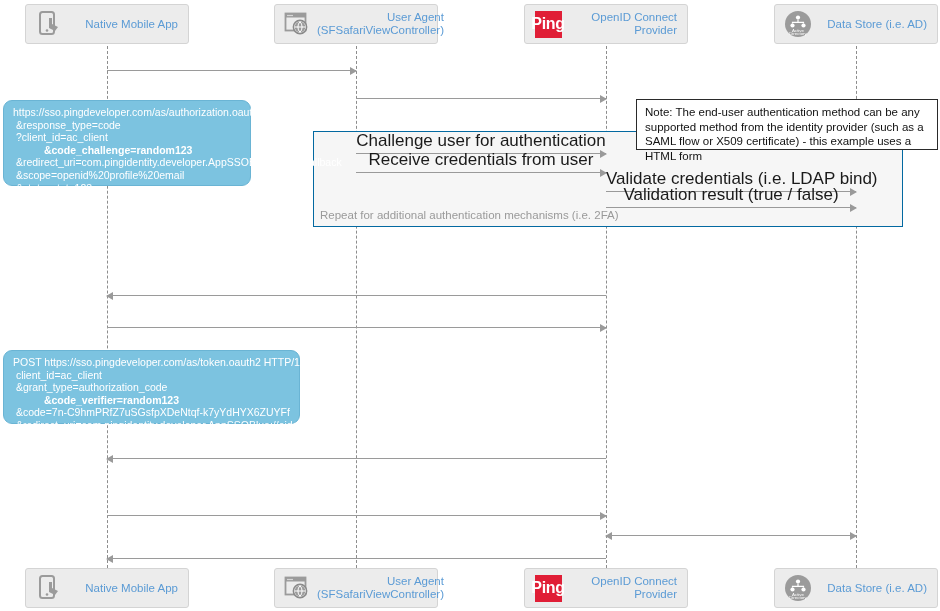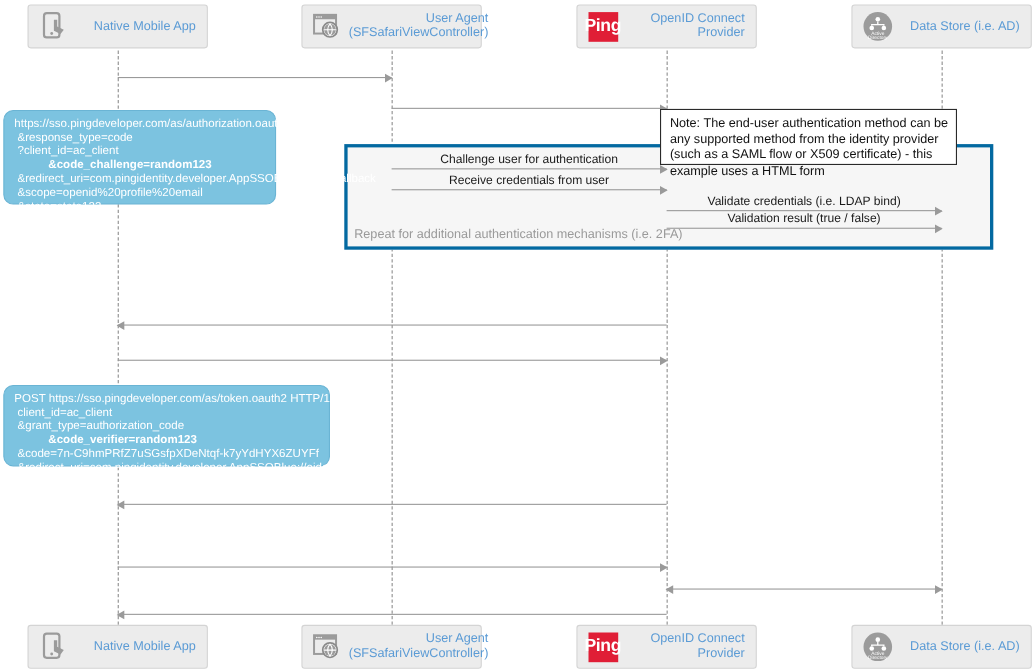--- a/index.html
+++ b/index.html
@@ -92,31 +92,31 @@
   }
   .arrowhead.left {
     left: -1px;
     border-right: 7px solid #9a9a9a;
   }
   .msg-label {
     position: absolute;
     bottom: 3px;
     width: 100%;
     text-align: center;
-    font-size: 11px;
+    font-size: 17px;
     color: #1a1a1a;
     white-space: nowrap;
   }
 
   
   .fragment {
     position: absolute;
     box-sizing: border-box;
     background: #f6f6f6;
-    border: 3px solid #0369a1;
+    border: 1px solid #0369a1;
   }
   .fragment-footer {
     position: absolute;
     left: 6px;
     bottom: 5px;
     font-size: 11.5px;
     color: #9a9a9a;
     white-space: nowrap;
   }
 
@@ -290,21 +290,21 @@
     <div class="msg" style="left: 107px; top: 515px; width: 499px;">
       <span class="arrowhead right"></span>
     </div>
     <div class="msg" style="left: 606px; top: 535px; width: 250px;">
       <span class="arrowhead left"></span>
       <span class="arrowhead right"></span>
     </div>
     <div class="msg" style="left: 107px; top: 558px; width: 499px;">
       <span class="arrowhead left"></span>
     </div>
-    <div class="note" style="left: 600px; top: 99px; width: 270px; height: 51px;">Note: The end-user authentication method can be any supported method from the identity provider (such as a SAML flow or X509 certificate) - this example uses a HTML form</div>
+    <div class="note" style="left: 636px; top: 99px; width: 302px; height: 51px;">Note: The end-user authentication method can be any supported method from the identity provider (such as a SAML flow or X509 certificate) - this example uses a HTML form</div>
     <div class="callout" style="left: 3px; top: 100px; width: 248px; height: 86px;">
       <div class="ln">https://sso.pingdeveloper.com/as/authorization.oauth2</div>
       <div class="ln"> &amp;response_type=code</div>
       <div class="ln"> ?client_id=ac_client</div>
       <div class="ln b"> &amp;code_challenge=random123</div>
       <div class="ln"> &amp;redirect_uri=com.pingidentity.developer.AppSSOBlue://oidc_callback</div>
       <div class="ln"> &amp;scope=openid%20profile%20email</div>
       <div class="ln"> &amp;state=state123</div>
     </div>
     <div class="callout" style="left: 3px; top: 350px; width: 297px; height: 74px;">

